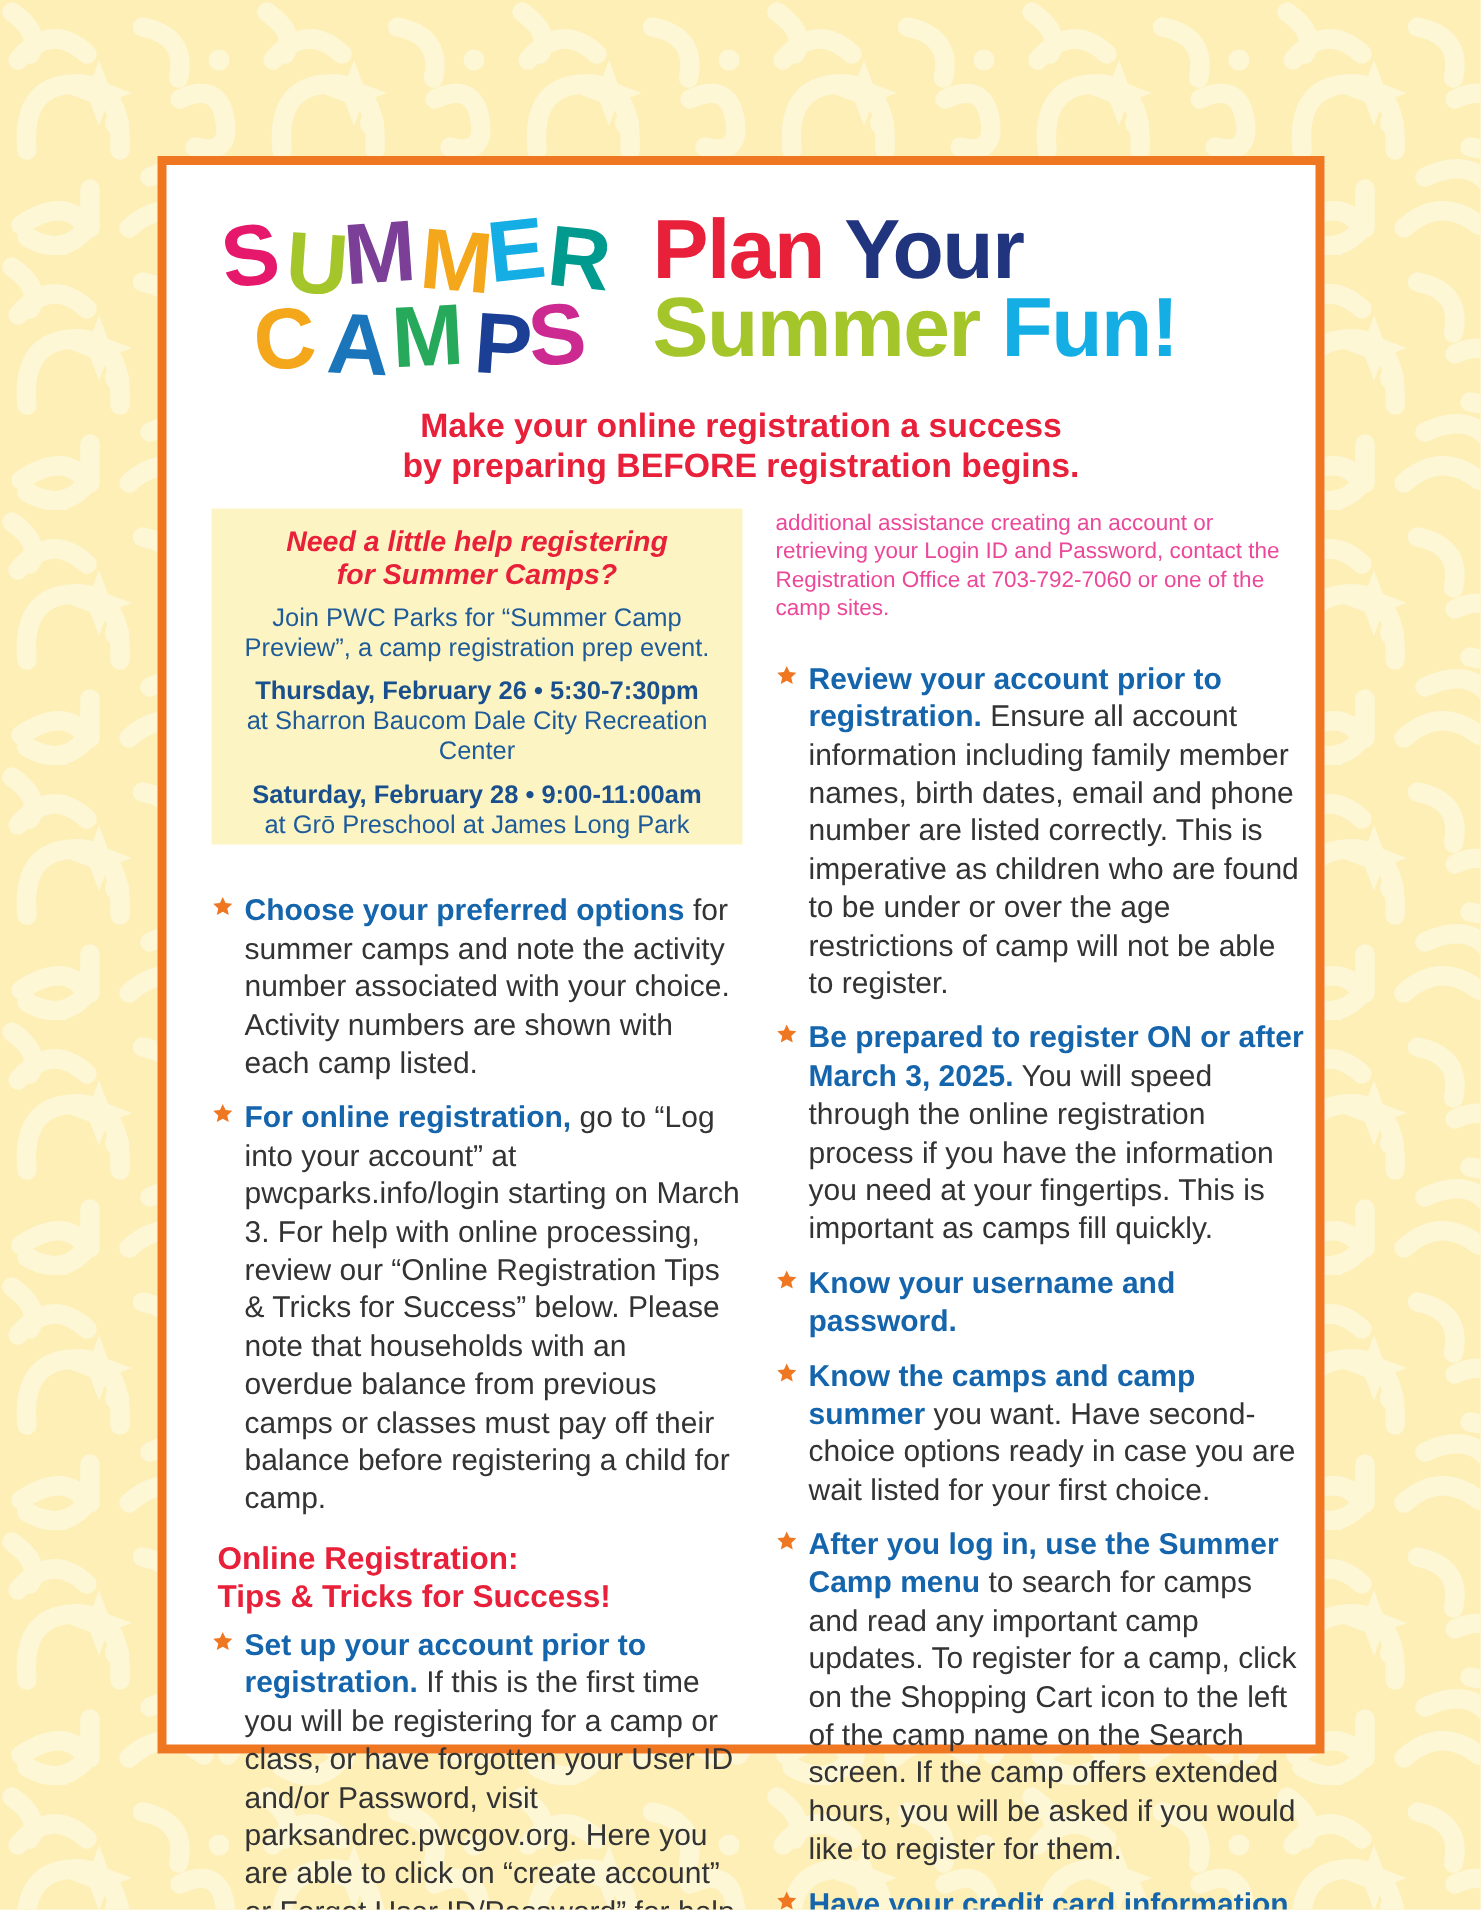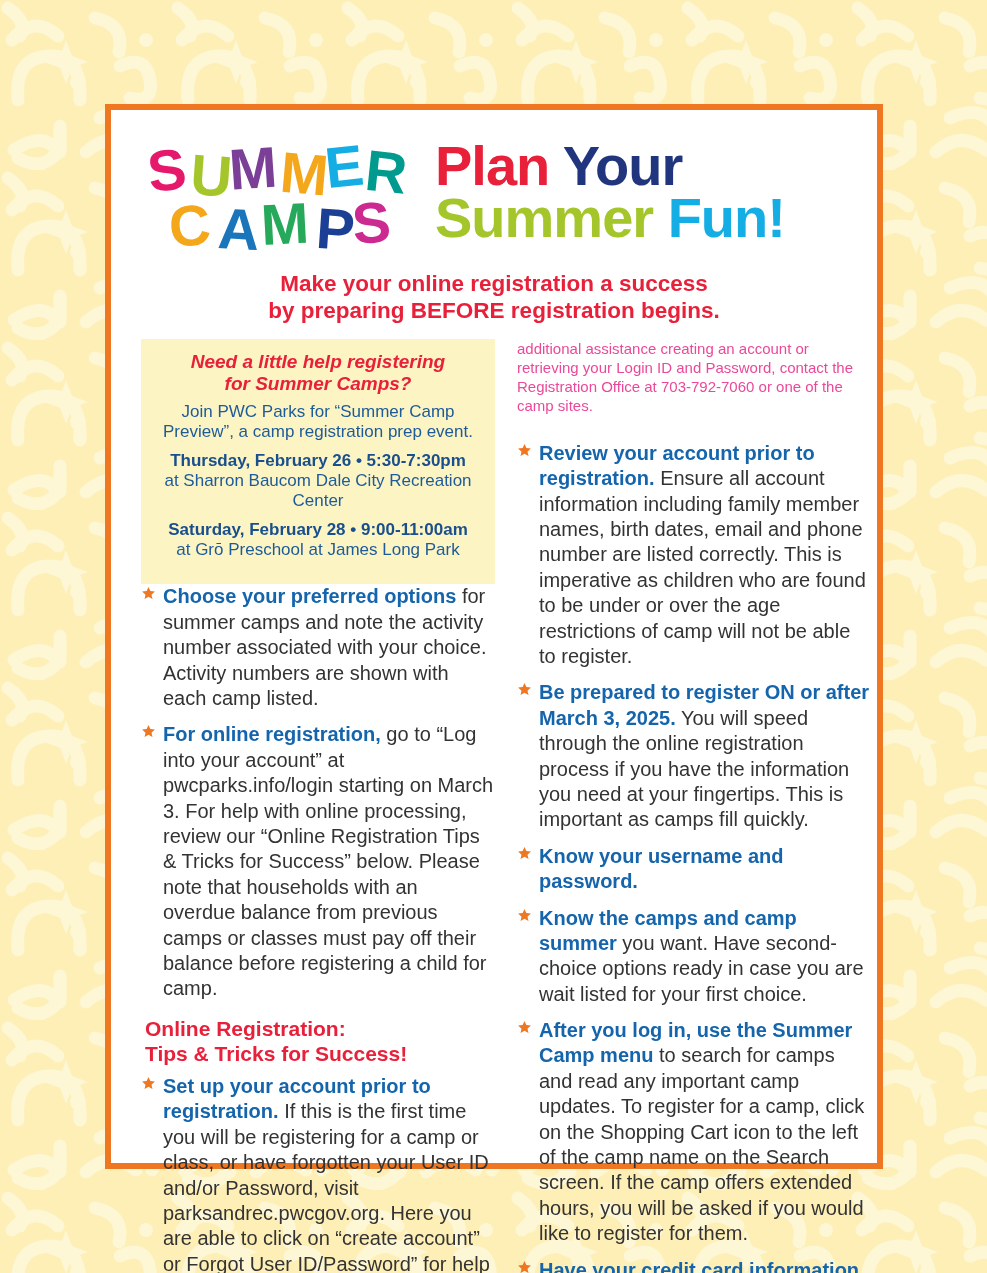--- a/index.html
+++ b/index.html
@@ -70,23 +70,23 @@
   #body-cols{
     display:flex;
     gap:22px;
     padding:0 8px;
   }
   .col{width:354px;flex:0 0 354px;}
 
   
   #help-box{
     background:#fdf4c4;
-    padding:12px 14px 24px 14px;
+    padding:12px 14px 3px 14px;
     text-align:center;
-    margin-bottom:0;
+    margin-bottom:32px;
   }
   #help-box-title{
     color:#e8203a;
     font-weight:bold;font-style:italic;
     font-size:19px;line-height:1.16;
     margin-bottom:7px;
   }
   .help-para{
     color:#1d5b99;
     font-size:17px;line-height:1.17;

